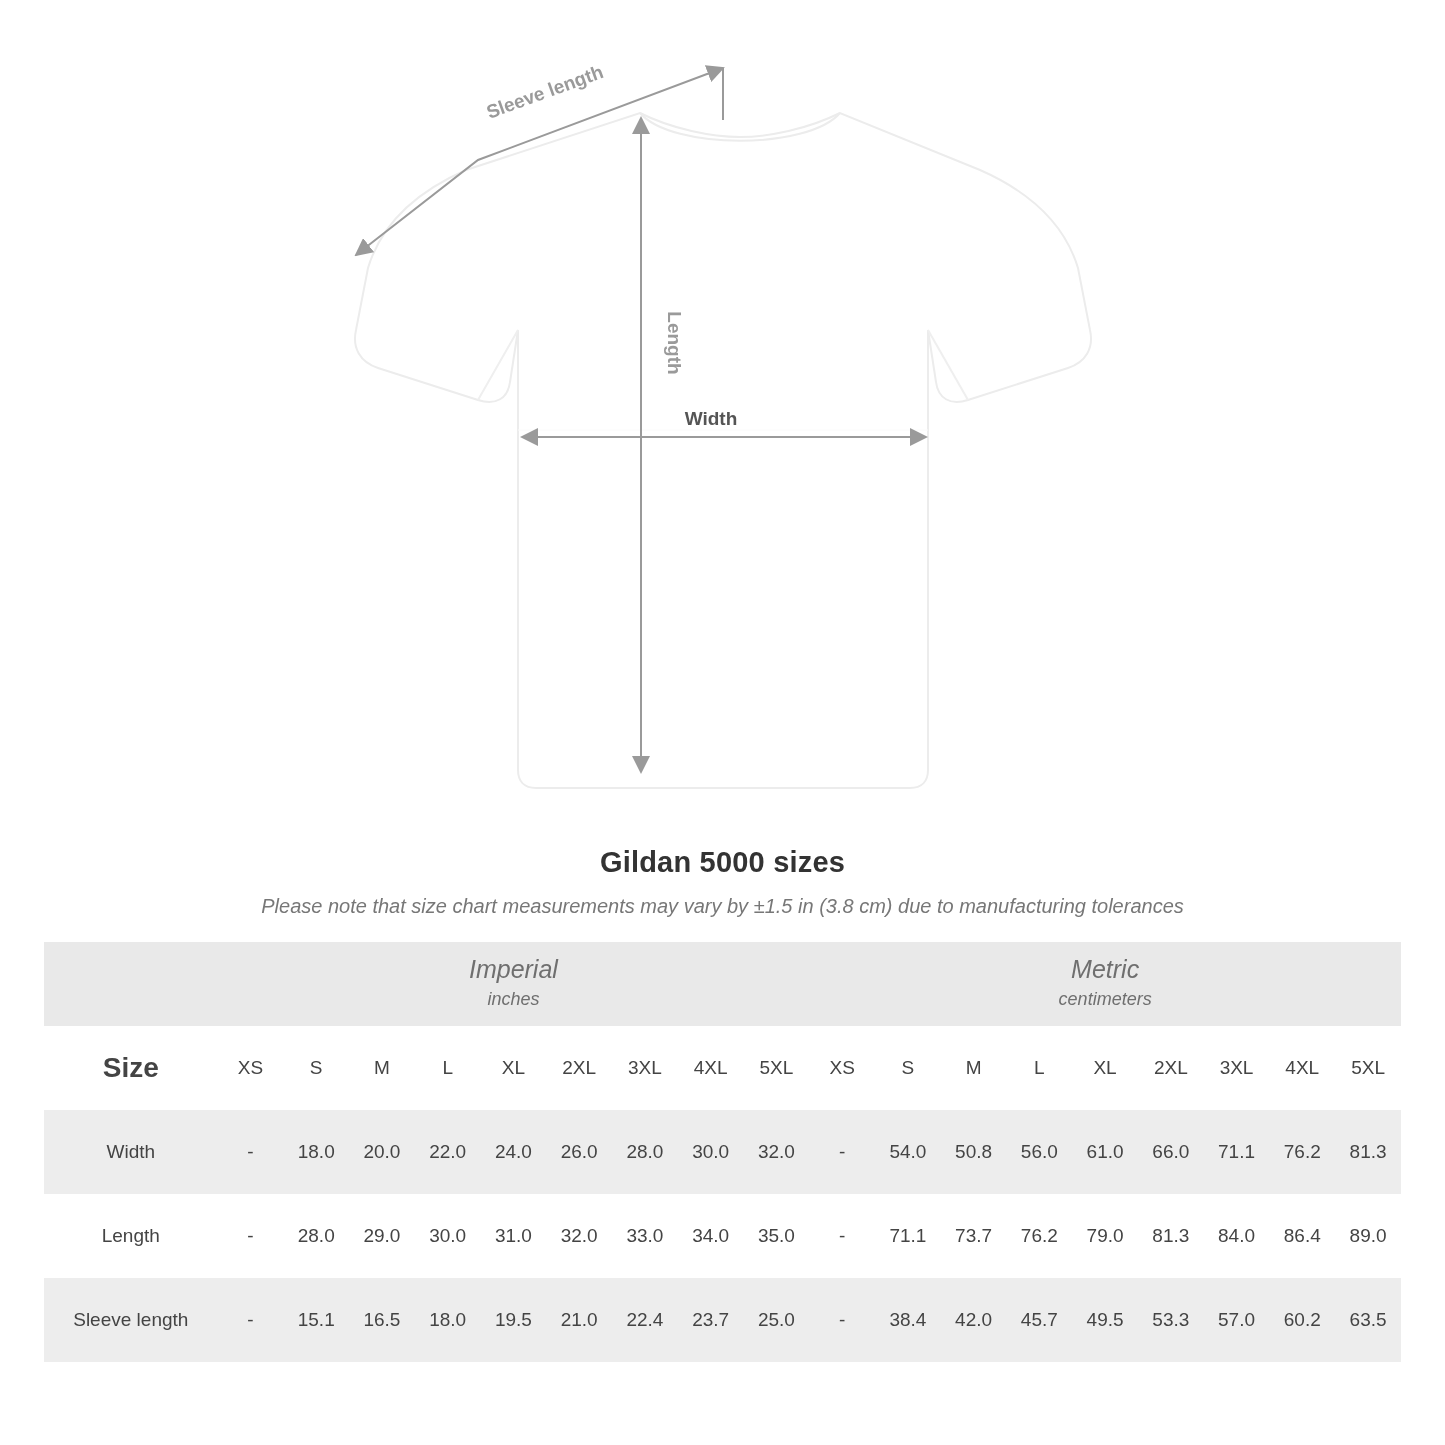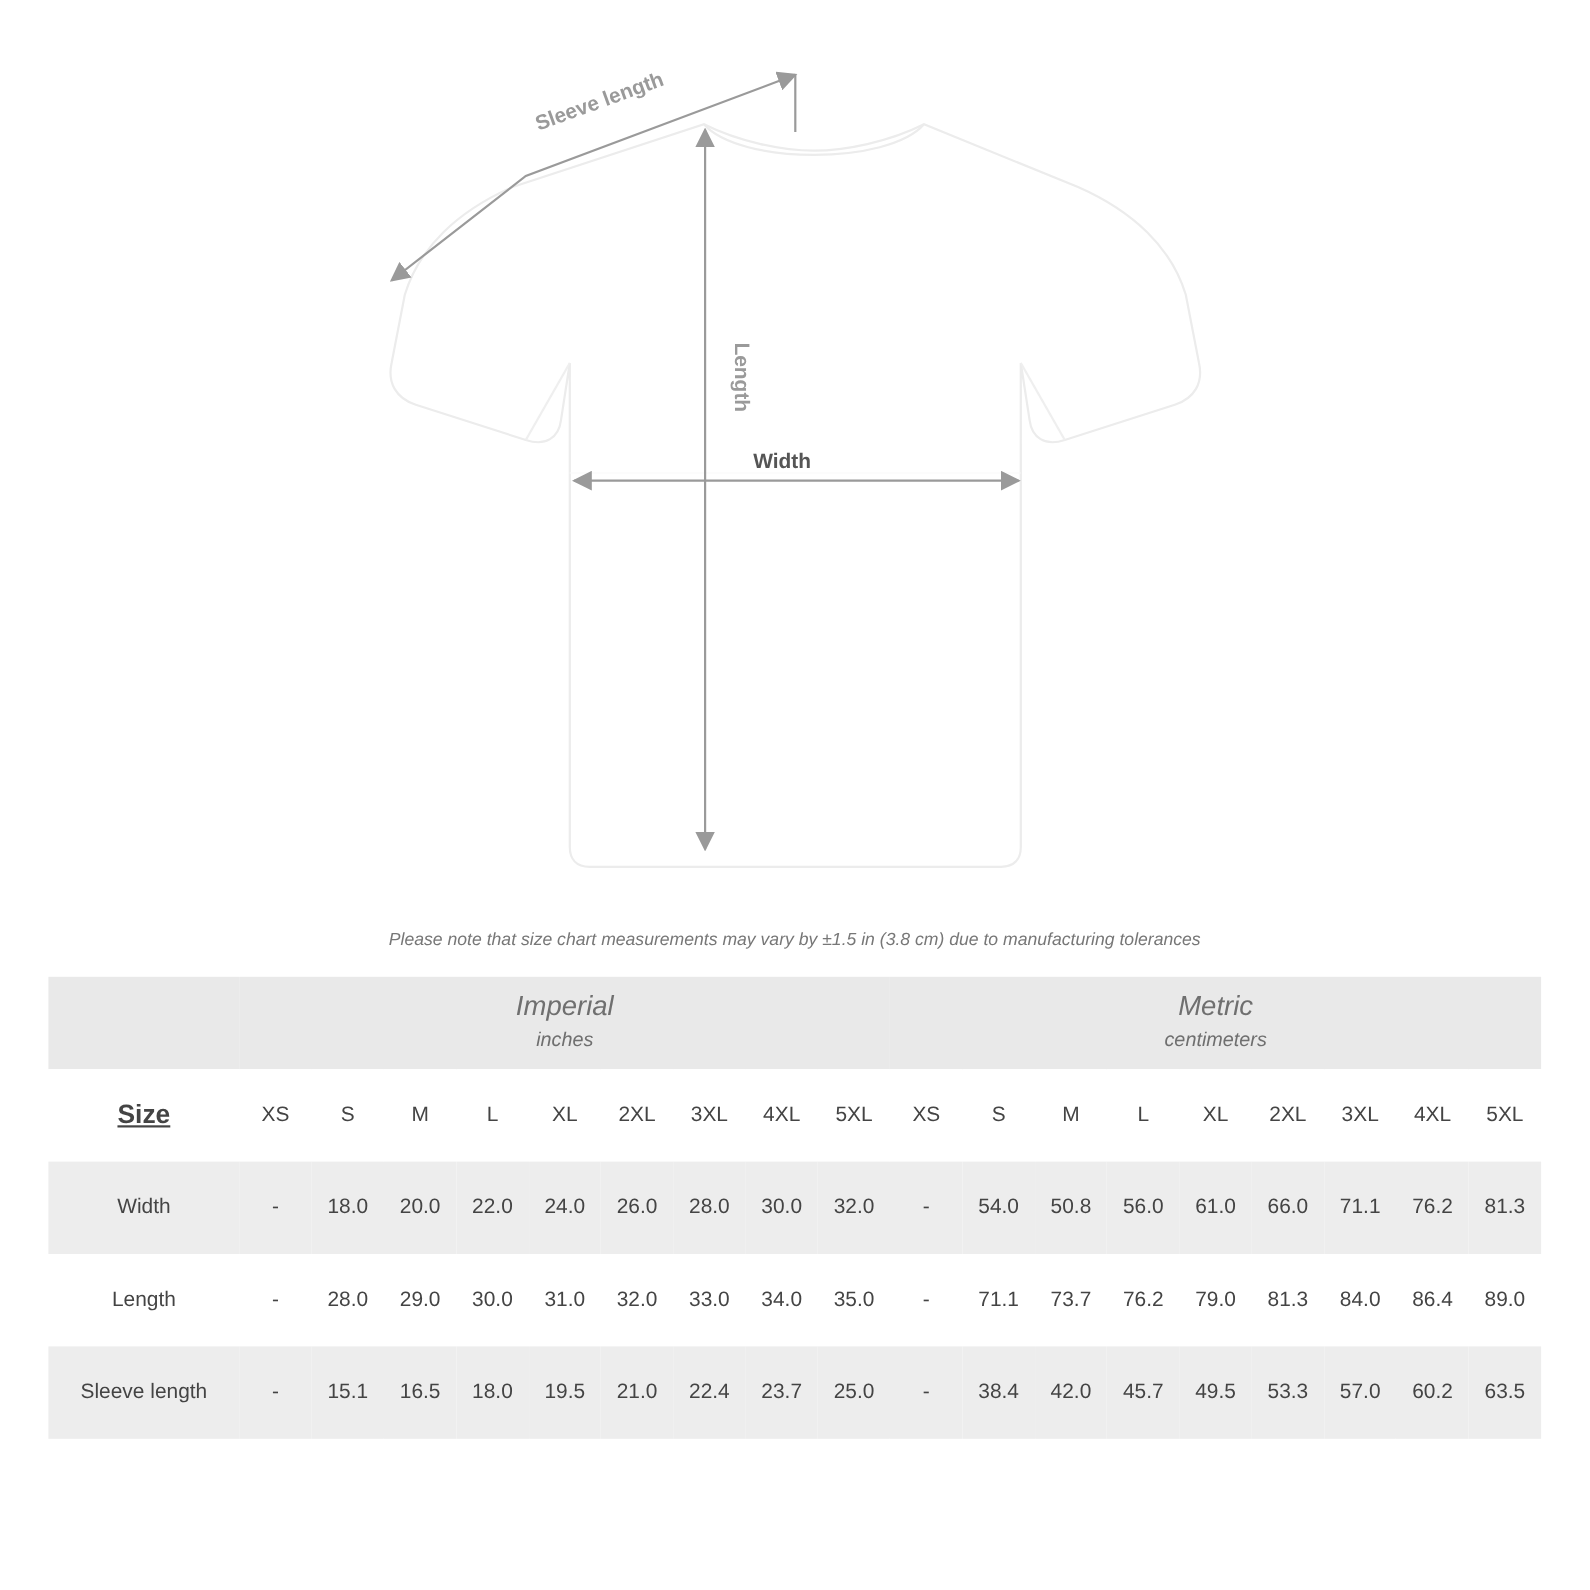--- a/index.html
+++ b/index.html
@@ -36,21 +36,21 @@
     text-align: center;
     margin-top: 16px;
   }
   .chart-title {
     font-size: 29px;
     font-weight: bold;
     color: #333333;
     letter-spacing: 0.2px;
   }
   .chart-note {
-    font-size: 16px;
+    font-size: 20px;
     font-style: italic;
     color: #777777;
     margin-top: 16px;
   }
 
   
   .table-wrap {
     margin: 24px 44px 0 44px;
   }
   table.size-table {
@@ -87,23 +87,22 @@
     line-height: 1.6;
   }
   
   .head-row td {
     background: #ffffff;
     font-size: 20px;
     font-weight: bold;
     color: #3a3a3a;
   }
   .head-row td.rowlabel {
-    font-size: 24px;
+    font-size: 28px;
     font-weight: bold;
-    text-decoration: underline;
   }
   
   .row-alt td {
     background: #ededed;
   }
   .row-plain td {
     background: #ffffff;
   }
   td.rowlabel {
     font-weight: bold;
@@ -173,20 +172,21 @@
       <text x="668" y="343" transform="rotate(90 668 343)" font-family="Liberation Sans, sans-serif" font-size="19" font-weight="bold" fill="#9a9a9a" text-anchor="middle">Length</text>
 
       <g>
         <path d="M522 437 L 926 437" fill="none" stroke="#9a9a9a" stroke-width="2" marker-start="url(#arrTail)" marker-end="url(#arrHead)"></path>
       </g>
       <text x="711" y="425" font-family="Liberation Sans, sans-serif" font-size="19" font-weight="bold" fill="#555555" text-anchor="middle">Width</text>
     </svg>
   </div>
 
   <div class="title-block">
+    <div class="chart-title">Gildan 5000 sizes</div>
     <div class="chart-note">Please note that size chart measurements may vary by ±1.5 in (3.8 cm) due to manufacturing tolerances</div>
   </div>
 
   <div class="table-wrap">
     <table class="size-table">
       <colgroup>
         <col class="c-label">
         <col class="c-cell">
           <col class="c-cell">
           <col class="c-cell">

